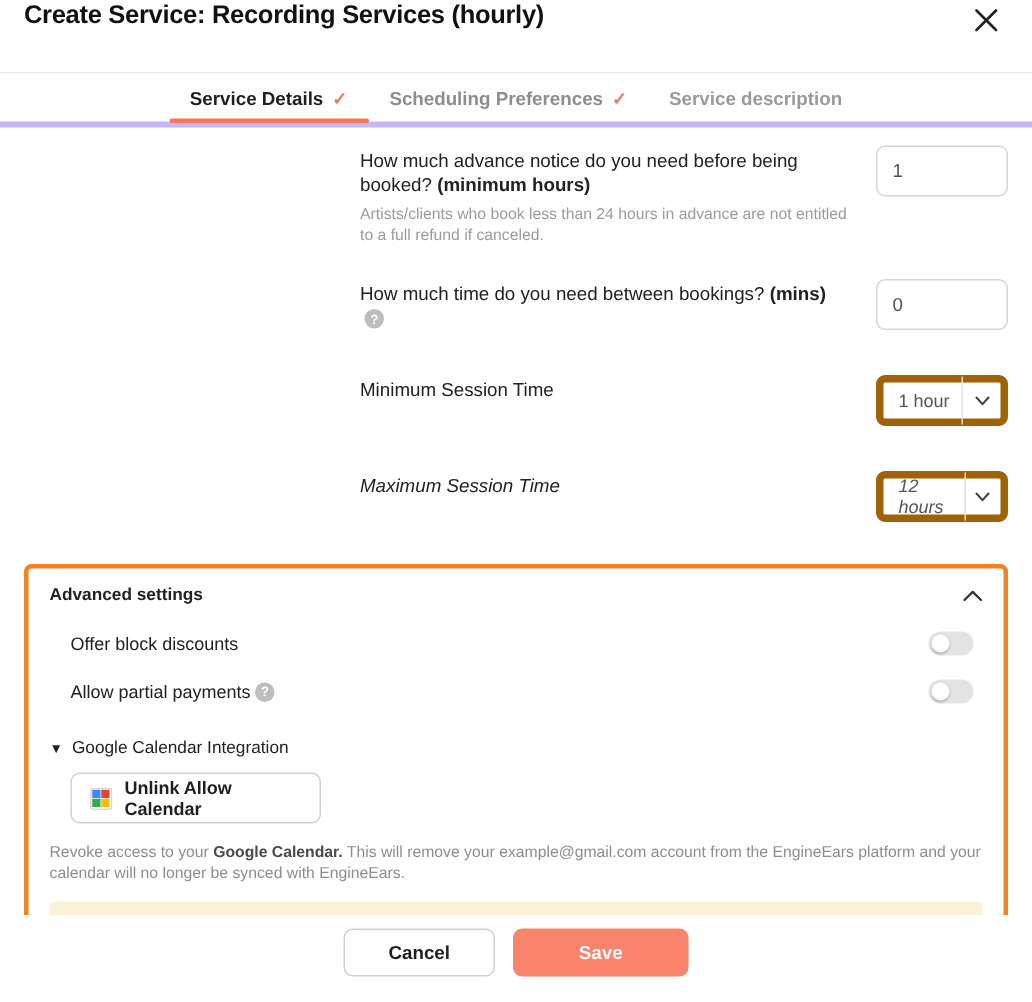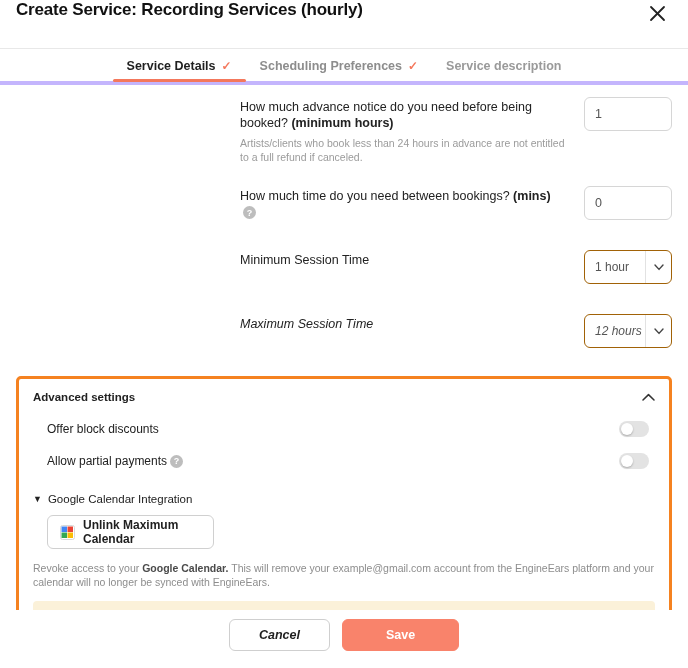--- a/index.html
+++ b/index.html
@@ -144,21 +144,21 @@
     background: #fff;
     font-size: 12.5px;
     color: #555;
     padding: 0 10px;
     font-family: "Liberation Sans", sans-serif;
     outline: none;
   }
   .select {
     width: 88px;
     height: 34px;
-    border: 1px solid #a16207;
+    border: 5px solid #a16207;
     border-radius: 6px;
     background: #fff;
     display: flex;
     align-items: center;
     justify-content: space-between;
     font-size: 12px;
     color: #555;
     padding: 0 0 0 10px;
     cursor: pointer;
   }
@@ -287,21 +287,20 @@
     font-size: 12.5px;
     font-weight: bold;
     display: flex; align-items: center; justify-content: center;
     cursor: pointer;
   }
   .btn-cancel {
     width: 101px;
     border: 1px solid #cfcfcf;
     background: #fff;
     color: #1f1f1f;
-    font-style: italic;
   }
   .btn-save {
     width: 117px;
     background: #f9836b;
     color: #fff;
     border: 1px solid #f9836b;
   }
 </style>
 </head>
 <body>
@@ -429,21 +428,21 @@
           <div class="unlink-btn">
             <span class="gicon">
               <svg width="15" height="15" viewBox="0 0 15 15">
                 <rect x="0.5" y="0.5" width="14" height="14" rx="2" fill="#fff" stroke="#d9d9d9"></rect>
                 <rect x="1.5" y="1.5" width="5.5" height="5.5" fill="#4285f4"></rect>
                 <rect x="7.5" y="1.5" width="5.5" height="5.5" fill="#ea4335"></rect>
                 <rect x="1.5" y="7.5" width="5.5" height="5.5" fill="#34a853"></rect>
                 <rect x="7.5" y="7.5" width="5.5" height="5.5" fill="#fbbc05"></rect>
               </svg>
             </span>
-            <span>Unlink Maximum Calendar</span>
+            <span>Unlink Allow Calendar</span>
           </div>
 
           <div class="revoke-text">
             <span>Revoke access to your </span><b>Google Calendar.</b><span> This will remove your example@gmail.com account from the EngineEars platform and your calendar will no longer be synced with EngineEars.</span>
           </div>
 
           <div class="notice">
             
           </div>
         </div>

